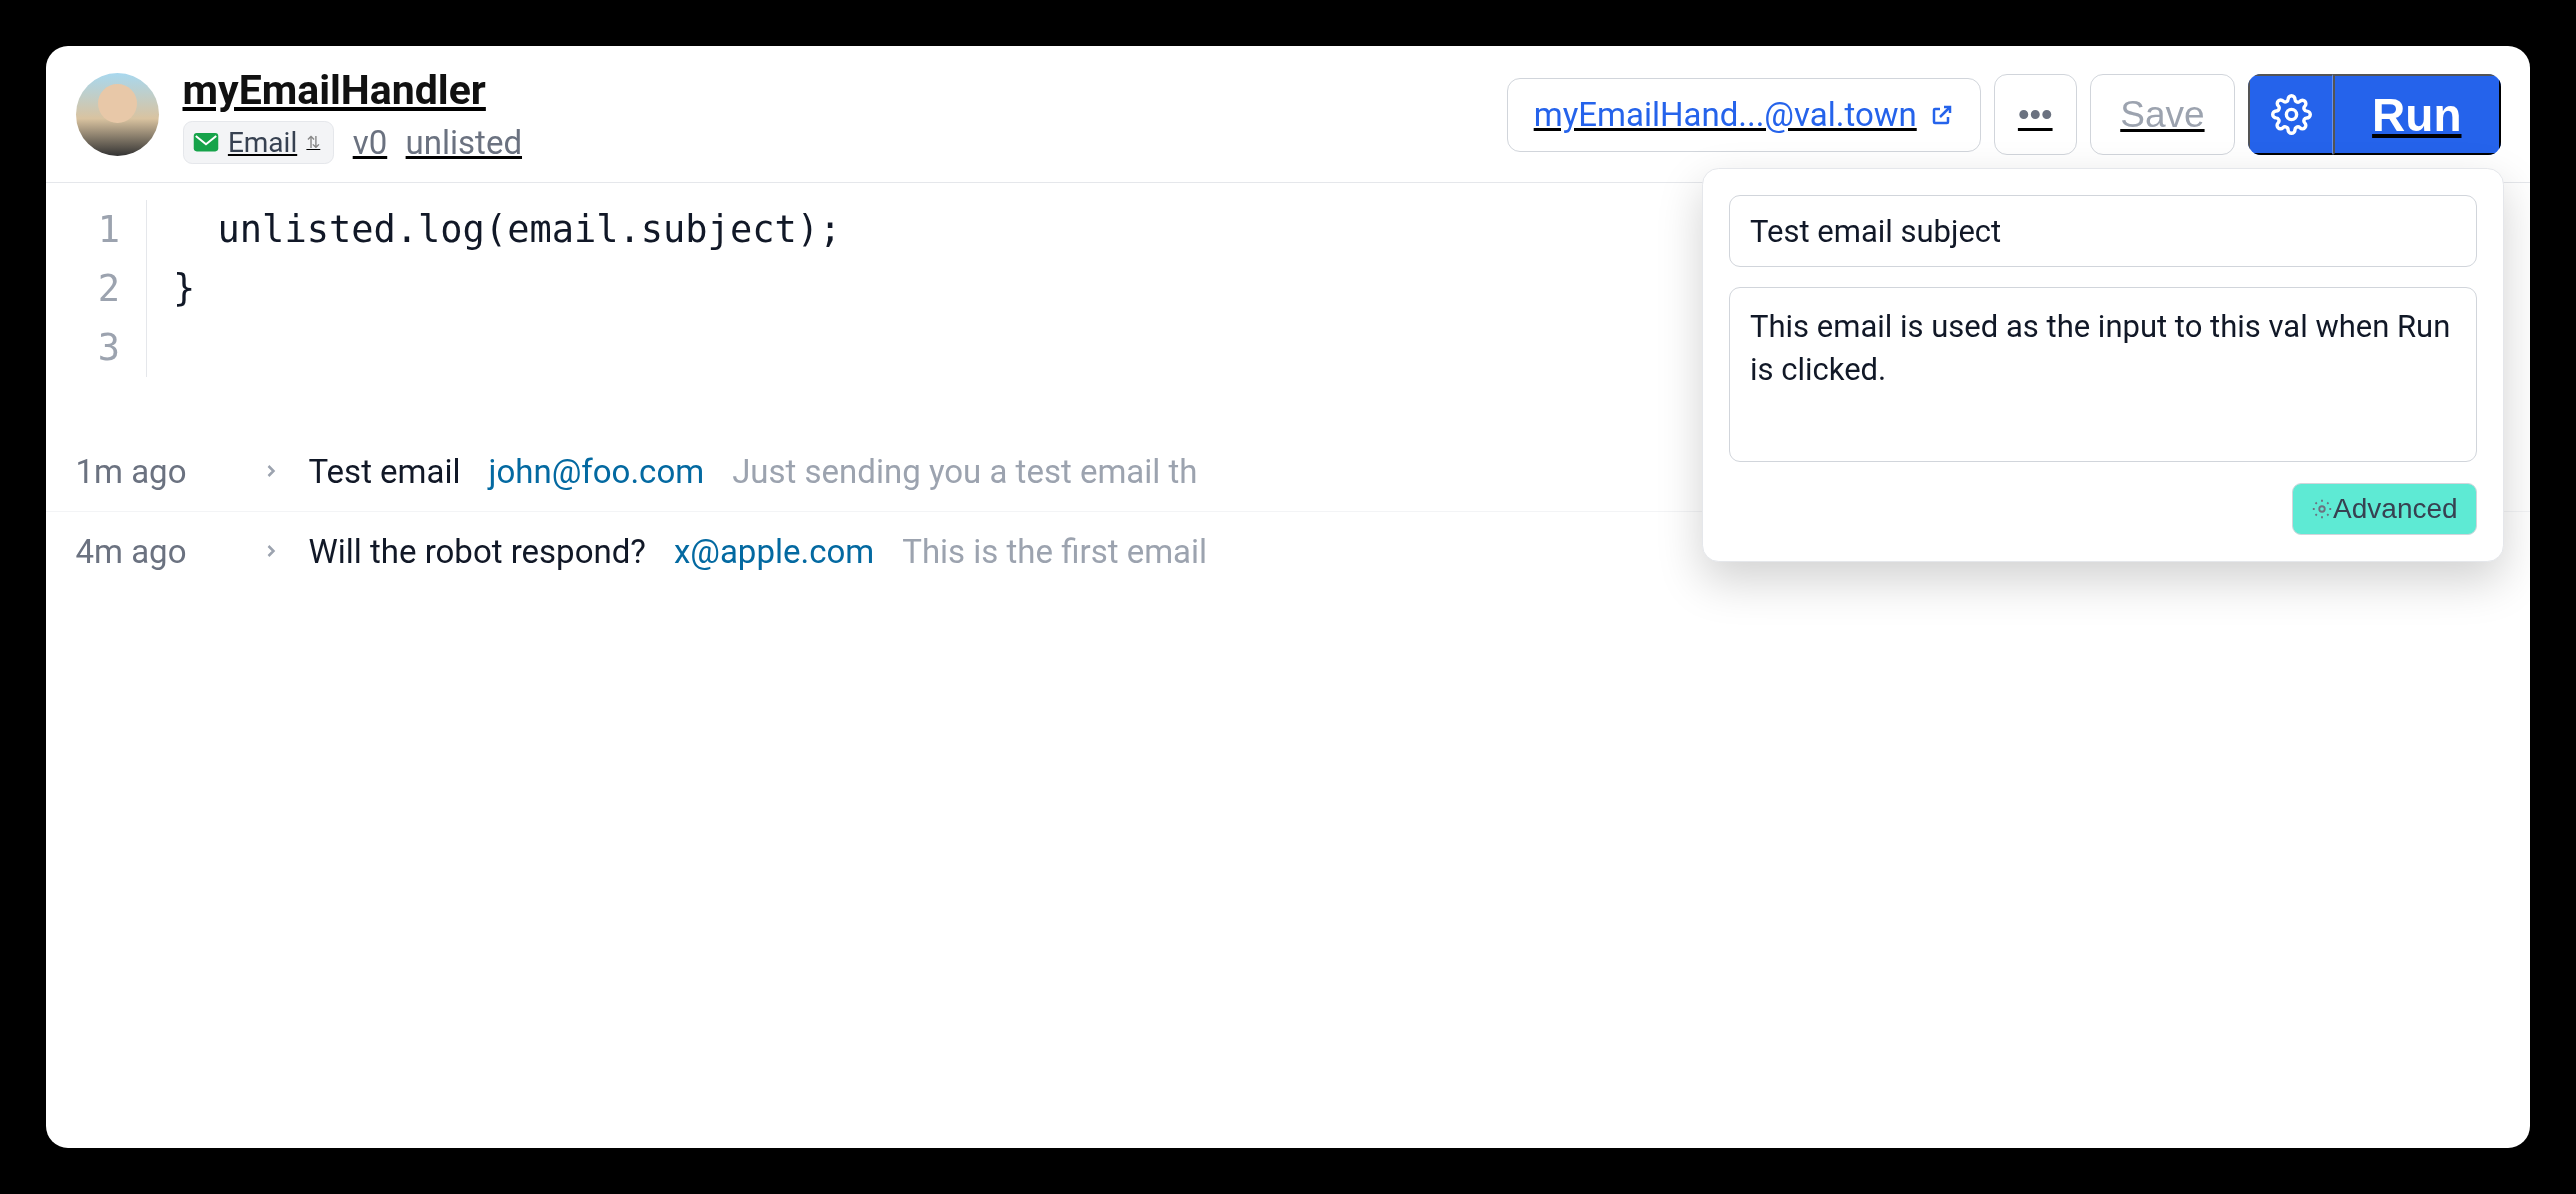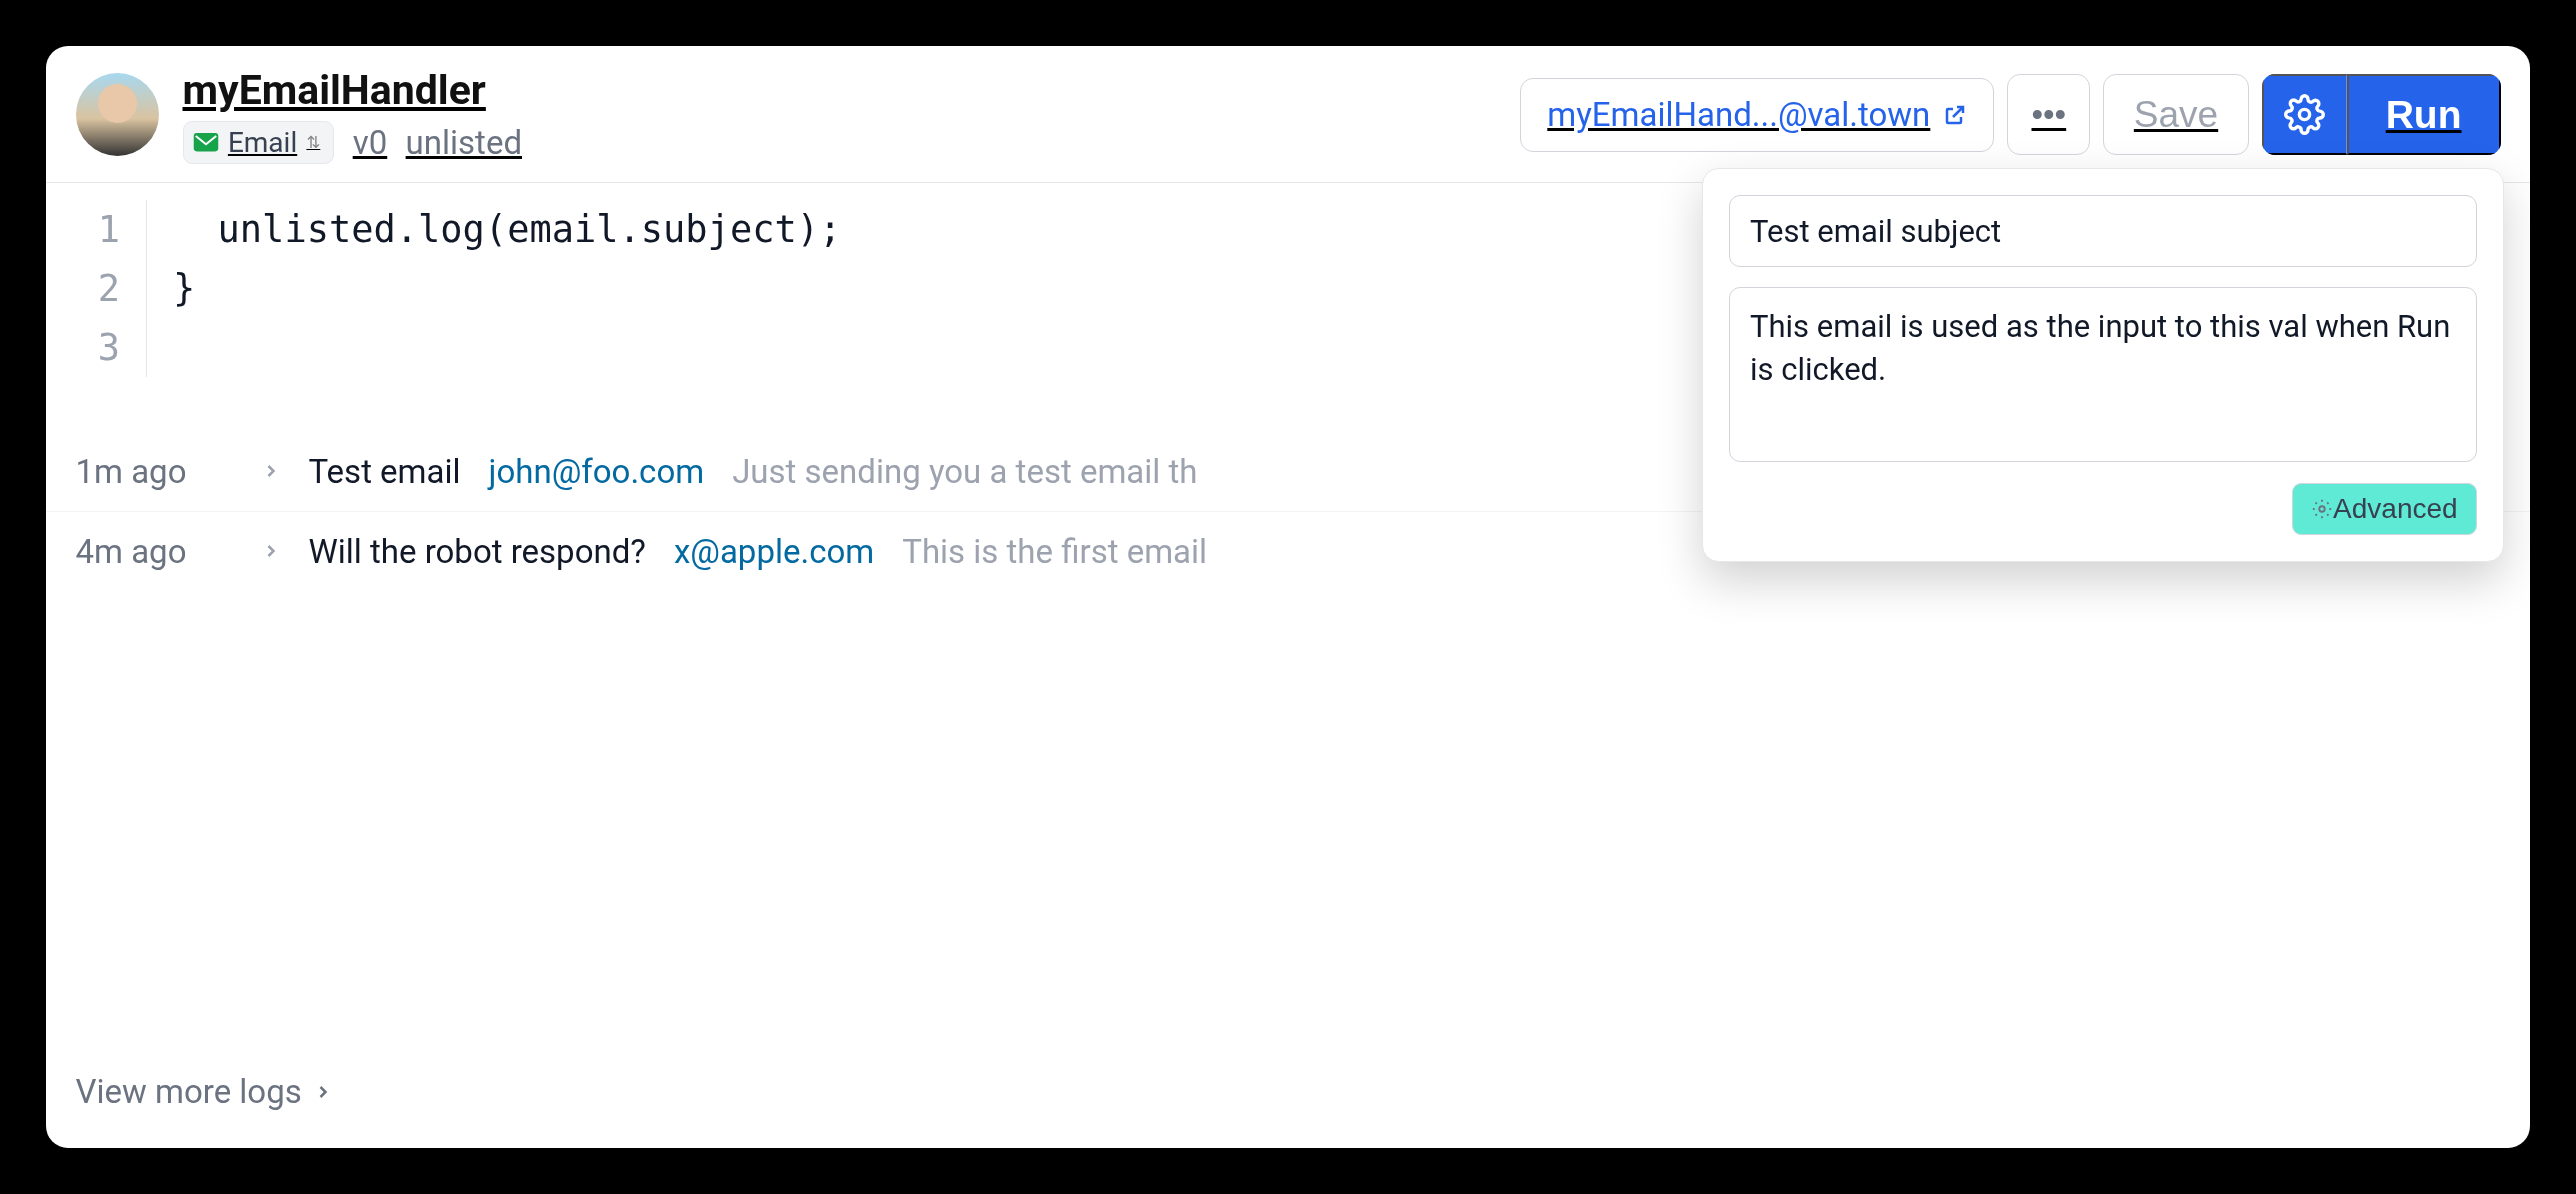--- a/index.html
+++ b/index.html
@@ -113,21 +113,21 @@
     background: #2563eb;
     width: 85px;
     display: flex; align-items: center; justify-content: center;
     border-right: 0.9px solid rgba(255,255,255,0.3);
   }
   .gear-icon { width: 41px; height: 41px; }
   .run-btn {
     background: #2563eb;
     color: #fff;
     padding: 0 37px;
-    font-size: 39px;
+    font-size: 46px;
     font-weight: 600;
     display: flex; align-items: center;
   }
 
   
   .code-area {
     display: flex;
     padding: 16.6px 0 55px 0;
   }
   .gutter {
@@ -289,26 +289,20 @@
       <span class="log-time">4m ago</span>
       <svg class="chev" viewBox="0 0 24 24" fill="none" stroke="#9ca3af" stroke-width="3">
           <path d="M9 6l6 6-6 6"></path>
         </svg>
       <span class="log-subject">Will the robot respond?</span>
       <span class="log-from">x@apple.com</span>
       <span class="log-preview">This is the first email</span>
     </div>
   </div>
 
-  <div class="view-more">
-    <span>View more logs</span>
-    <svg class="chev" viewBox="0 0 24 24" fill="none" stroke="#6b7280" stroke-width="3">
-        <path d="M9 6l6 6-6 6"></path>
-      </svg>
-  </div>
 
   <div class="popover">
     <input type="text" value="Test email subject" style="">
     <textarea style="">This email is used as the input to this val when Run is clicked.</textarea>
     <div class="adv-row">
       <button class="adv-btn">
         <svg class="adv-gear" viewBox="0 0 24 24" fill="none" stroke="#6b7280" stroke-width="2">
           <circle cx="12" cy="12" r="3"></circle>
           <path d="M12 2v2M12 20v2M4.93 4.93l1.41 1.41M17.66 17.66l1.41 1.41M2 12h2M20 12h2M4.93 19.07l1.41-1.41M17.66 6.34l1.41-1.41"></path>
         </svg>

